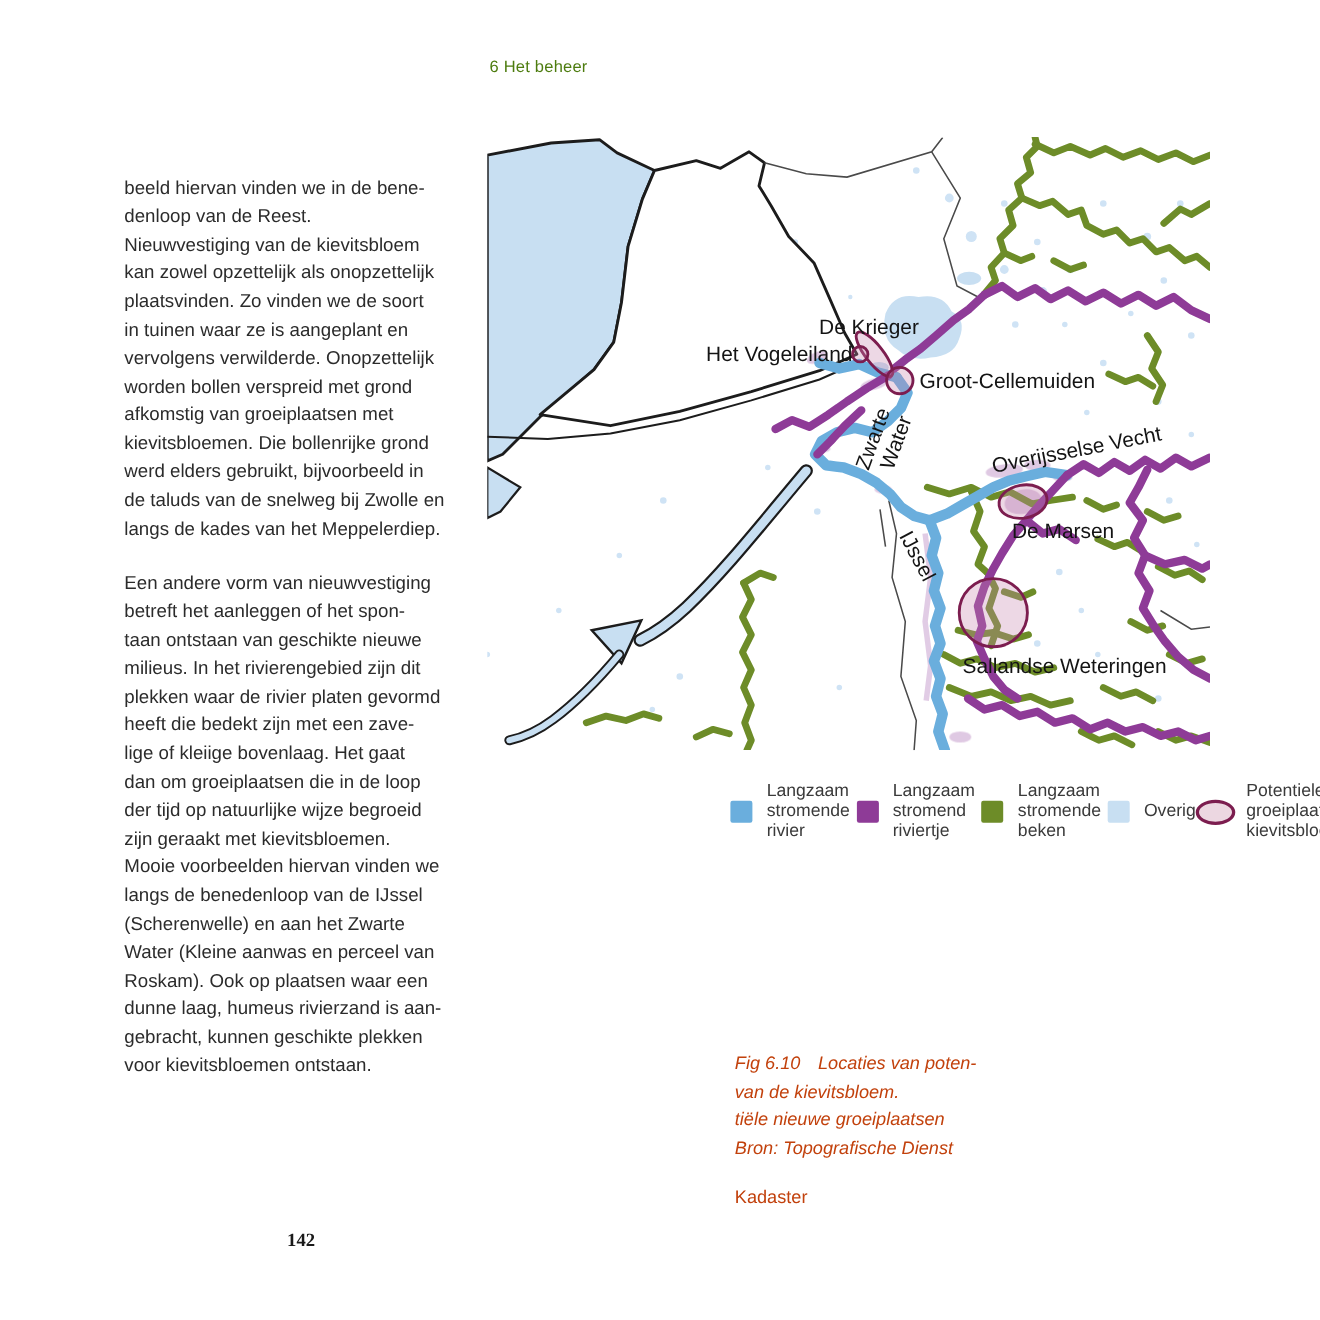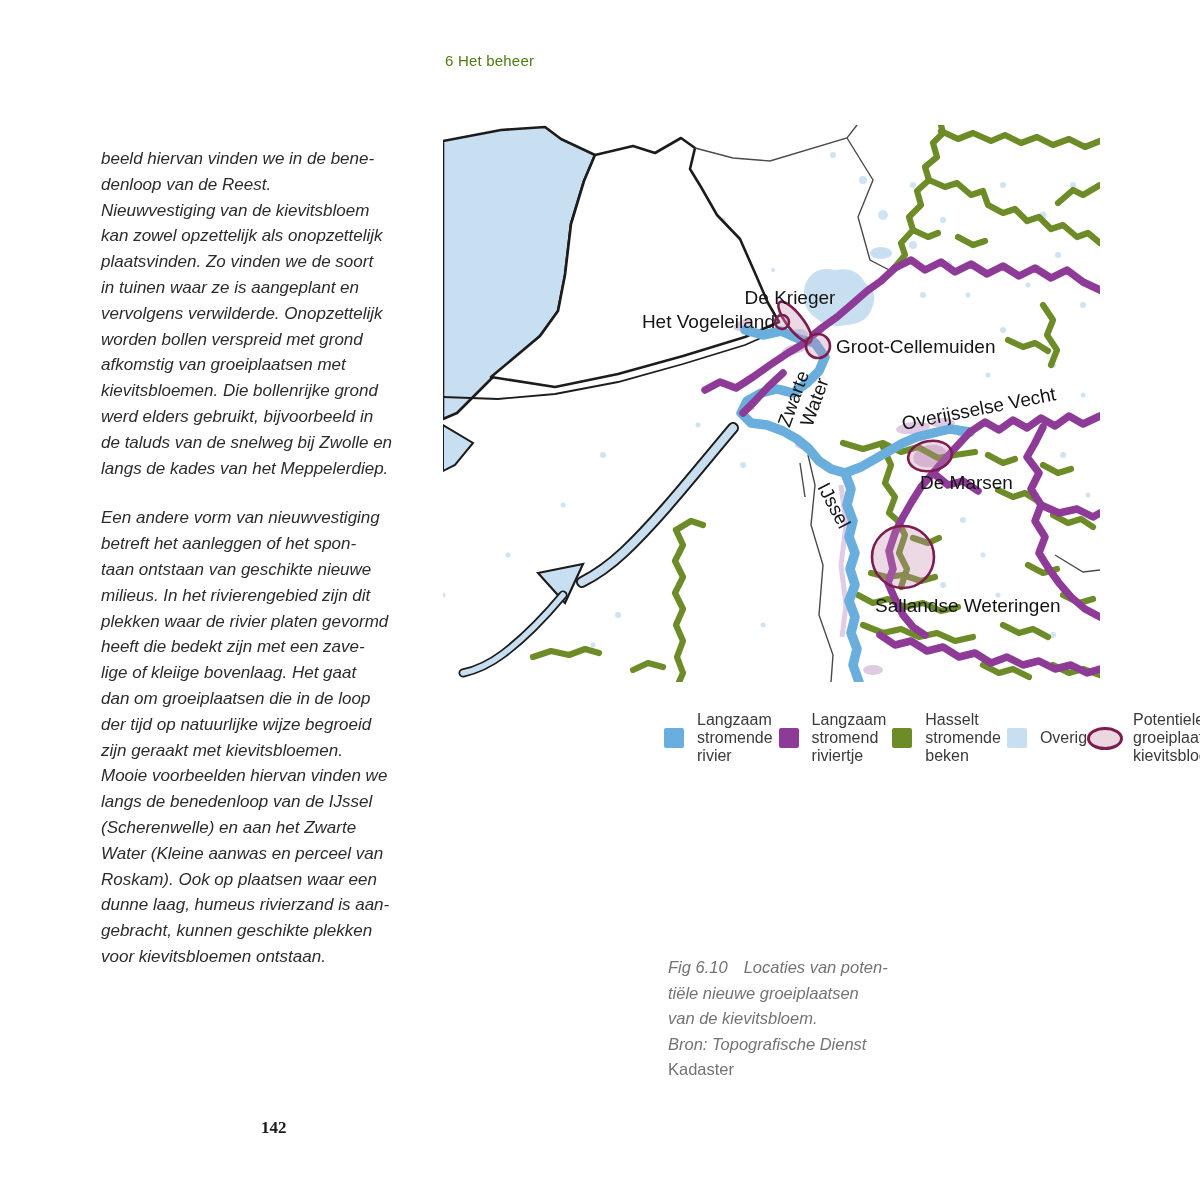--- a/index.html
+++ b/index.html
@@ -1,33 +1,33 @@
 <!DOCTYPE html>
 <html><head>
 <meta charset="utf-8">
 <style>
   html,body{margin:0;padding:0;background:#fff;}
   .page{position:relative;width:1200px;height:1200px;background:#ffffff;overflow:hidden;
         font-family:"Liberation Sans","DejaVu Sans",sans-serif;}
   .running-head{position:absolute;left:445px;top:52px;font-size:15px;color:#4d7c0f;letter-spacing:.2px;}
   .body-col{position:absolute;left:101px;top:146px;width:344px;color:#2b2b2b;
             font-size:17px;line-height:25.8px;}
-  .body-col p{margin:0;white-space:pre-line;font-style:italic;}
+  .body-col p{margin:12px;white-space:pre-line;}
   .body-col p + p{margin-top:24px;}
   .map-wrap{position:absolute;left:443px;top:125px;width:657px;height:557px;}
   .legend{position:absolute;left:664px;top:728px;display:flex;gap:6px;}
   .legend-row{display:flex;align-items:center;height:20px;}
   .swatch{width:20px;height:20px;border-radius:2px;margin-right:13px;flex:0 0 auto;}
   .swatch-ellipse{width:30px;height:17px;border:3px solid #7c1d4f;border-radius:50%;
                   margin-left:-6px;margin-right:10px;flex:0 0 auto;}
   .legend-label{font-size:16px;color:#3a3a3a;}
   .caption{position:absolute;left:668px;top:955px;width:240px;font-size:16.5px;
-           line-height:25.5px;color:#737373;font-style:italic;}
+           line-height:25.5px;color:#c2410c;font-style:italic;}
   .caption .fig-no{margin-right:16px;}
-  .caption .upright{font-style:normal;}
+  .caption .upright{font-style:normal;margin-top:20px;}
   .folio{position:absolute;left:218px;top:1118px;font-family:"Liberation Serif","DejaVu Serif",serif;
          font-weight:bold;font-size:17px;color:#1a1a1a;margin-left:43px;}
   svg text{font-family:"Liberation Sans","DejaVu Sans",sans-serif;fill:#141414;}
 </style>
 </head>
 <body>
 
 <div class="page">
 
   <div class="running-head">6 Het beheer</div>
@@ -237,37 +237,37 @@
     <div class="legend-row">
       <span class="swatch" style="background-color: rgb(106, 174, 221);"></span>
       <span class="legend-label">Langzaam stromende rivier</span>
     </div>
     <div class="legend-row">
       <span class="swatch" style="background-color: rgb(142, 59, 151);"></span>
       <span class="legend-label">Langzaam stromend riviertje</span>
     </div>
     <div class="legend-row">
       <span class="swatch" style="background-color: rgb(109, 140, 40);"></span>
-      <span class="legend-label">Hasselt stromende beken</span>
+      <span class="legend-label">Langzaam stromende beken</span>
     </div>
     <div class="legend-row">
       <span class="swatch" style="background-color: rgb(200, 223, 242);"></span>
       <span class="legend-label">Overig</span>
     </div>
     <div class="legend-row">
       <span class="swatch-ellipse" style="background-color: rgb(236, 215, 225);"></span>
       <span class="legend-label">Potentiele groeiplaatsen kievitsbloemen</span>
     </div>
   </div>
 
   <div class="caption">
     <div>
       <span class="fig-no">Fig 6.10</span><span>Locaties van poten-</span>
     </div>
+    <div>van de kievitsbloem.</div>
     <div>tiële nieuwe groeiplaatsen</div>
-    <div>van de kievitsbloem.</div>
     <div>Bron: Topografische Dienst</div>
     <div class="upright">Kadaster</div>
   </div>
 
   <div class="folio">142</div>
 
 </div>
 
 </body></html>

